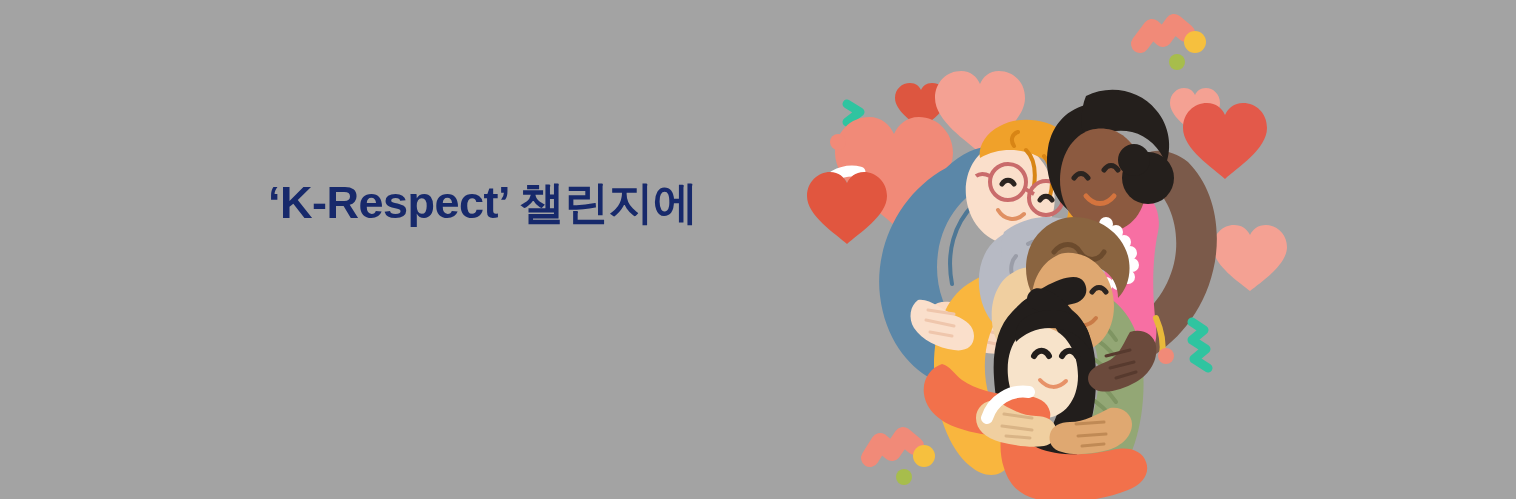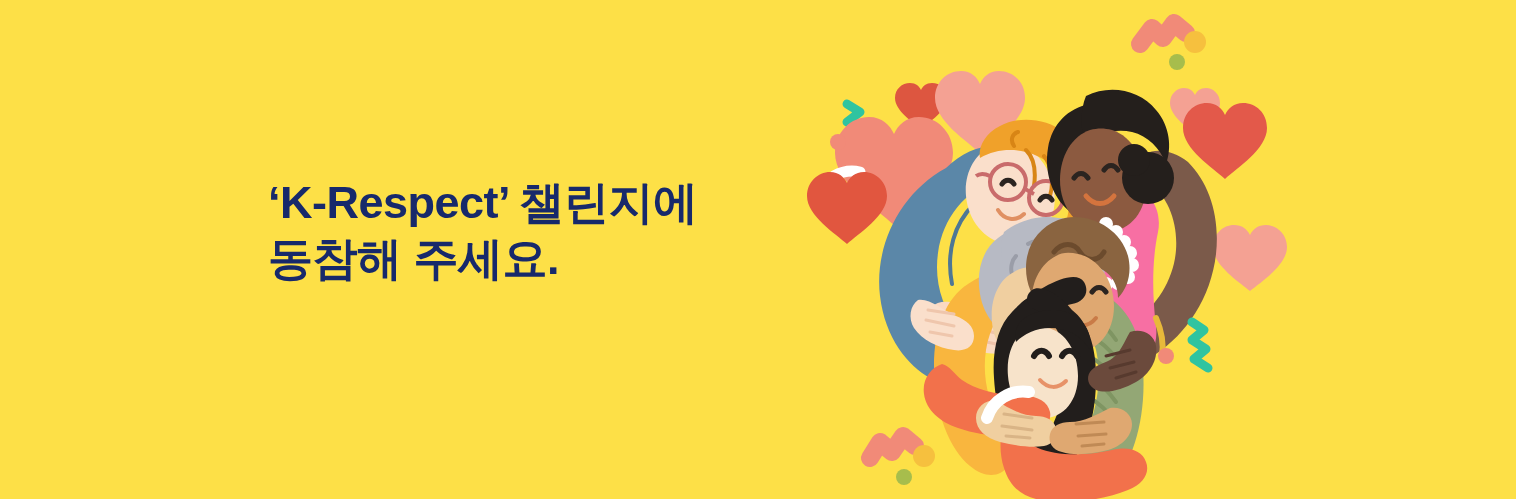--- a/index.html
+++ b/index.html
@@ -41,25 +41,24 @@
   }
   #illustration svg {
     display: block;
     width: 500px;
     height: 499px;
   }
 </style>
 </head>
 <body>
 
-<div id="banner" style="background: #fde047; text-decoration: underline;">
+<div id="banner" style="background: #a3a3a3; text-decoration: underline;">
 
   <div id="headline">
     <span class="line" style="color: rgb(23, 41, 107);">‘K-Respect’ 챌린지에</span>
-    <span class="line" style="color: rgb(23, 41, 107);">동참해 주세요.</span>
   </div>
 
   <div id="illustration">
     <svg viewBox="0 0 500 499" xmlns="http://www.w3.org/2000/svg">
 
       <g>
 
         <path fill="none" stroke="#2FC4A0" stroke-width="9" stroke-linecap="round" stroke-linejoin="round" d="M47 104 L60 112 L47 122 L62 131 L49 141 L64 150 L57 160"></path>
 
         <path fill="#DD5640" d="M95 98 c0-9 7-15 15-15 c6 0 9 3 11 7 c2-4 5-7 11-7 c8 0 15 6 15 15 c0 13-18 24-26 31 c-8-7-26-18-26-31 z"></path>

